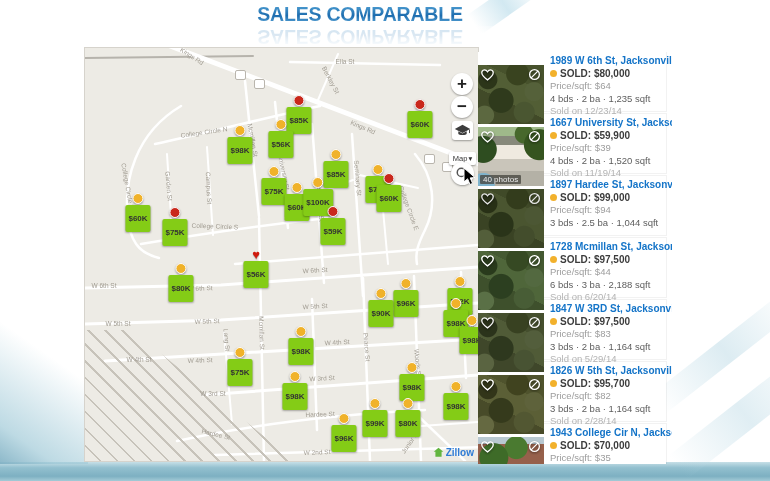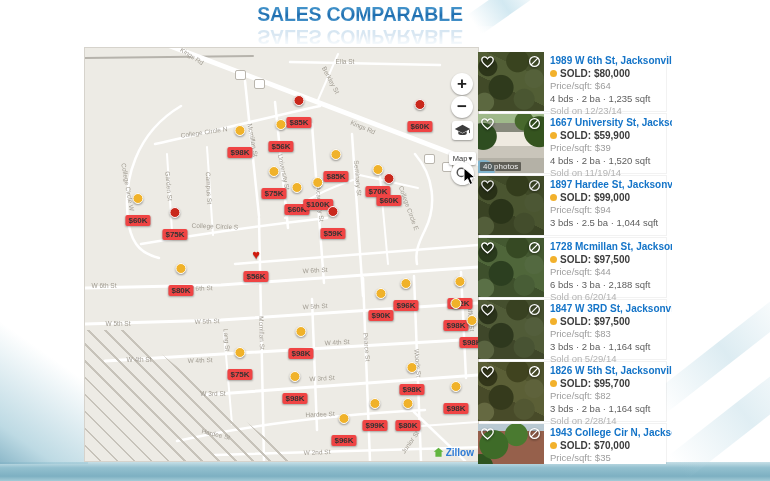--- a/index.html
+++ b/index.html
@@ -37,42 +37,42 @@
   .map svg.roads{position:absolute;left:0;top:0;}
   .rail{position:absolute;left:0;top:282px;width:210px;height:131px;
     background:repeating-linear-gradient(45deg,transparent 0 10px,#c7c3ba 10px 12px);
     clip-path:polygon(0 0,22% 0,100% 100%,0 100%);}
   .street{position:absolute;font-size:6.5px;color:#a19c92;white-space:nowrap;z-index:2;}
   .marker{position:absolute;display:flex;flex-direction:column;align-items:center;transform:translate(-50%,0);z-index:5;}
   .dot{width:9px;height:9px;border-radius:50%;border:1.5px solid #fff;box-shadow:0 1px 2px rgba(0,0,0,.35);}
   .dot.yellow{background:#f0b22a;}
   .dot.red{background:#c9281c;}
   .heart-dot{color:#d01b0e;font-size:13px;line-height:11px;text-shadow:0 1px 1px rgba(0,0,0,.3);}
-  .plabel{margin-top:11px;background:#ef4444;border-radius:2px;padding:0 3px;font-size:8px;line-height:11px;
+  .plabel{margin-top:1px;background:#84cc16;border-radius:2px;padding:8px 3px;font-size:8px;line-height:11px;
     font-weight:bold;color:#333;box-shadow:0 1px 2px rgba(0,0,0,.3);white-space:nowrap;}
   .shield{position:absolute;width:9px;height:8px;background:#fff;border:1px solid #b9b5ad;border-radius:2px;z-index:1;}
 
   
   .ctl{position:absolute;background:#fff;box-shadow:0 1px 2px rgba(0,0,0,.35);display:flex;
     align-items:center;justify-content:center;z-index:8;cursor:pointer;}
   .ctl.round{border-radius:50%;}
   .btn-zin{left:366px;top:25px;width:22px;height:22px;font-size:17px;font-weight:bold;color:#222;}
   .btn-zout{left:366px;top:48px;width:22px;height:22px;font-size:17px;font-weight:bold;color:#222;}
   .btn-school{left:367px;top:73px;width:21px;height:19px;border-radius:3px;}
   .btn-maptype{left:364px;top:104px;width:27px;height:13px;border-radius:2px;font-size:7.5px;color:#333;gap:1px;}
   .btn-search{left:366px;top:114px;width:23px;height:23px;}
   .cursor{position:absolute;left:378px;top:120px;z-index:9;}
   .zlogo{position:absolute;right:4px;bottom:3px;display:flex;align-items:center;gap:2px;z-index:6;}
   .zlogo span{font-size:10px;font-weight:bold;color:#2f7cd6;}
 
   
   .sidebar{position:absolute;left:478px;top:52px;width:194px;height:412px;overflow:hidden;}
   .card{display:flex;width:188px;height:59px;background:#fff;margin-bottom:3px;
     box-shadow:0 0 0 1px rgba(0,0,0,.05);}
-  .thumb{position:relative;width:66px;height:59px;flex:none;overflow:hidden;}
+  .thumb{position:relative;width:66px;height:59px;flex:none;overflow:hidden;margin-top:13px;}
   .ph-aerial{background-color:#49532f;background-image:
     radial-gradient(circle at 15% 25%,#2c3519 0 9px,transparent 10px),
     radial-gradient(circle at 60% 15%,#39431f 0 11px,transparent 12px),
     radial-gradient(circle at 85% 45%,#55613a 0 9px,transparent 10px),
     radial-gradient(circle at 35% 60%,#2f3a1c 0 12px,transparent 13px),
     radial-gradient(circle at 70% 80%,#4a5631 0 10px,transparent 11px),
     radial-gradient(circle at 10% 85%,#5c6840 0 9px,transparent 10px),
     linear-gradient(25deg,#414a28 0 40%,#525e35 40% 70%,#47522c 70%);}
   .card:nth-child(3) .thumb{filter:brightness(.9);}
   .card:nth-child(4) .thumb{filter:hue-rotate(12deg) brightness(1.06);}

